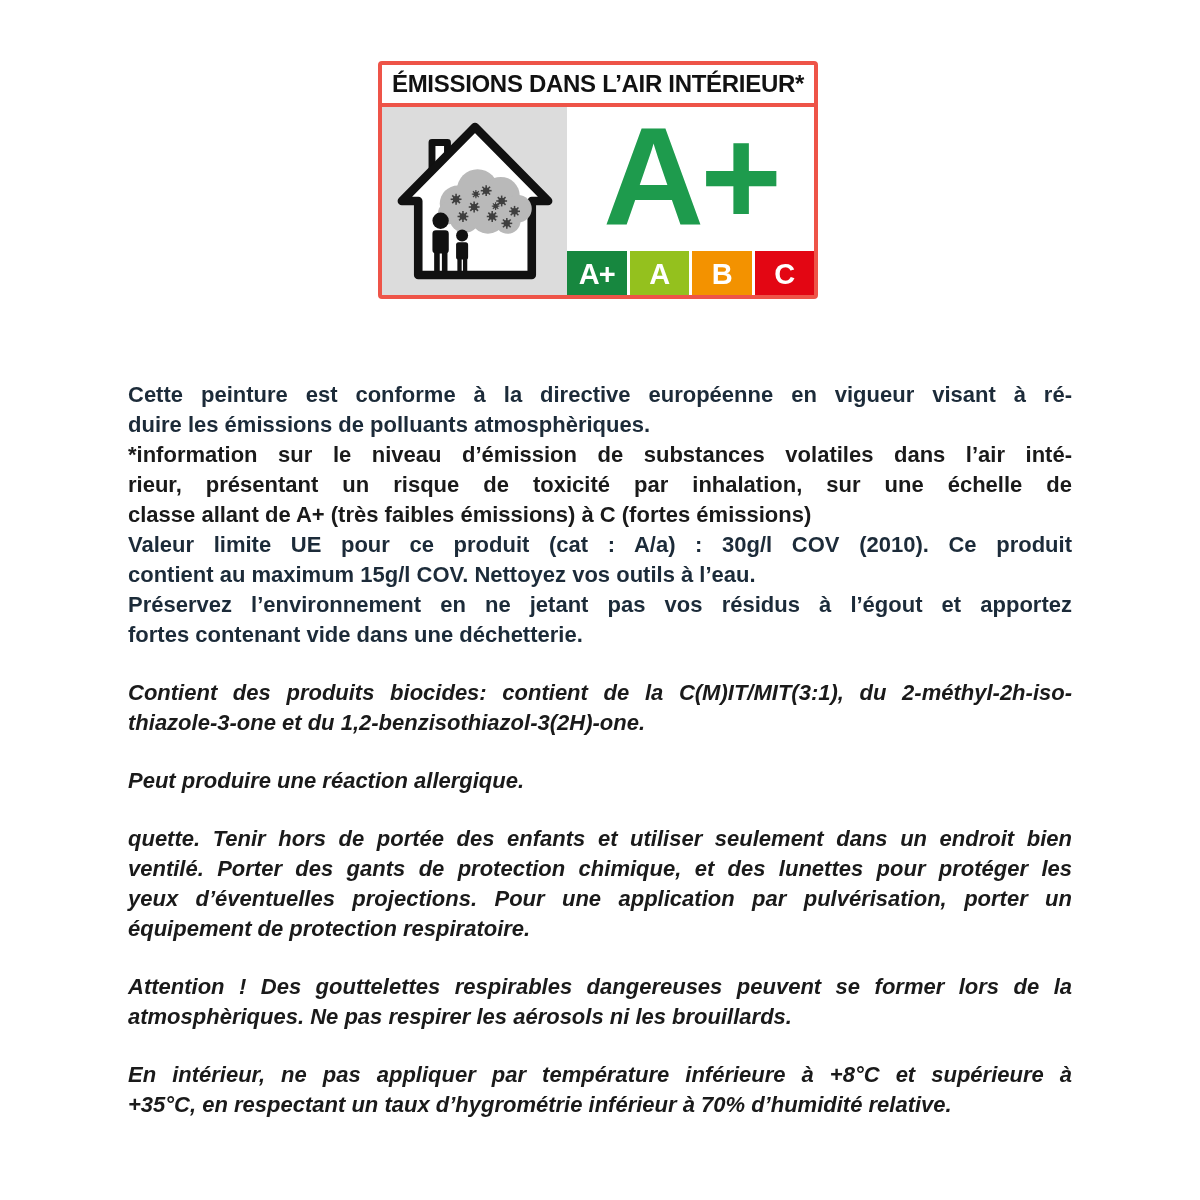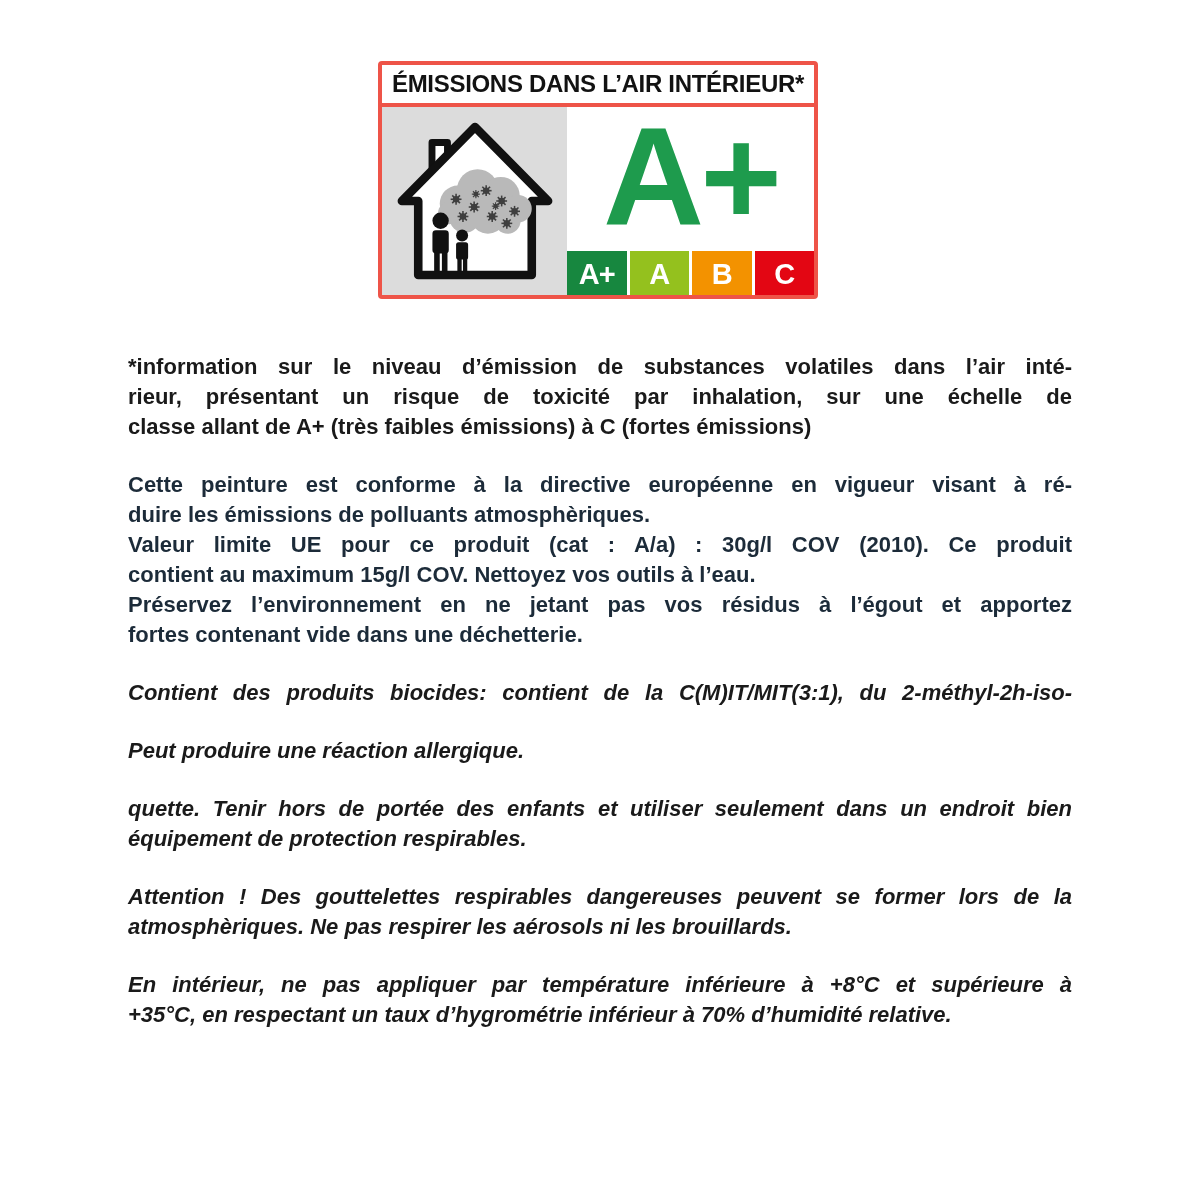--- a/index.html
+++ b/index.html
@@ -176,46 +176,49 @@
           <div class="scale-cell" style="background-color: rgb(148, 193, 30);">A</div>
           <div class="scale-cell" style="background-color: rgb(243, 146, 0);">B</div>
           <div class="scale-cell" style="background-color: rgb(227, 6, 19);">C</div>
         </div>
       </div>
 
     </div>
   </div>
 
   <div class="body-text" id="body-text">
+      <div class="para navy gap">
+        <div class="line">Cette peinture est conforme à la directive européenne en vigueur visant à ré-</div>
+        <div class="line last">duire les émissions de polluants atmosphèriques.</div>
+      </div>
       <div class="para black">
         <div class="line">*information sur le niveau d’émission de substances volatiles dans l’air inté-</div>
         <div class="line">rieur, présentant un risque de toxicité par inhalation, sur une échelle de</div>
         <div class="line last">classe allant de A+ (très faibles émissions) à C (fortes émissions)</div>
       </div>
-      <div class="para navy gap">
-        <div class="line">Cette peinture est conforme à la directive européenne en vigueur visant à ré-</div>
-        <div class="line last">duire les émissions de polluants atmosphèriques.</div>
-      </div>
       <div class="para navy">
         <div class="line">Valeur limite UE pour ce produit (cat : A/a) : 30g/l COV (2010). Ce produit</div>
         <div class="line last">contient au maximum 15g/l COV. Nettoyez vos outils à l’eau.</div>
       </div>
       <div class="para navy">
         <div class="line">Préservez l’environnement en ne jetant pas vos résidus à l’égout et apportez</div>
         <div class="line last">fortes contenant vide dans une déchetterie.</div>
       </div>
       <div class="para italic gap">
         <div class="line">Contient des produits biocides: contient de la C(M)IT/MIT(3:1), du 2-méthyl-2h-iso-</div>
+        <div class="line last">thiazole-3-one et du 1,2-benzisothiazol-3(2H)-one.</div>
       </div>
       <div class="para italic">
         <div class="line last">Peut produire une réaction allergique.</div>
       </div>
       <div class="para italic">
         <div class="line">quette. Tenir hors de portée des enfants et utiliser seulement dans un endroit bien</div>
-        <div class="line last">équipement de protection respirables.</div>
+        <div class="line">ventilé. Porter des gants de protection chimique, et des lunettes pour protéger les</div>
+        <div class="line">yeux d’éventuelles projections. Pour une application par pulvérisation, porter un</div>
+        <div class="line last">équipement de protection respiratoire.</div>
       </div>
       <div class="para italic">
         <div class="line">Attention ! Des gouttelettes respirables dangereuses peuvent se former lors de la</div>
         <div class="line last">atmosphèriques. Ne pas respirer les aérosols ni les brouillards.</div>
       </div>
       <div class="para italic">
         <div class="line">En intérieur, ne pas appliquer par température inférieure à +8°C et supérieure à</div>
         <div class="line last">+35°C, en respectant un taux d’hygrométrie inférieur à 70% d’humidité relative.</div>
       </div>
     </div>

